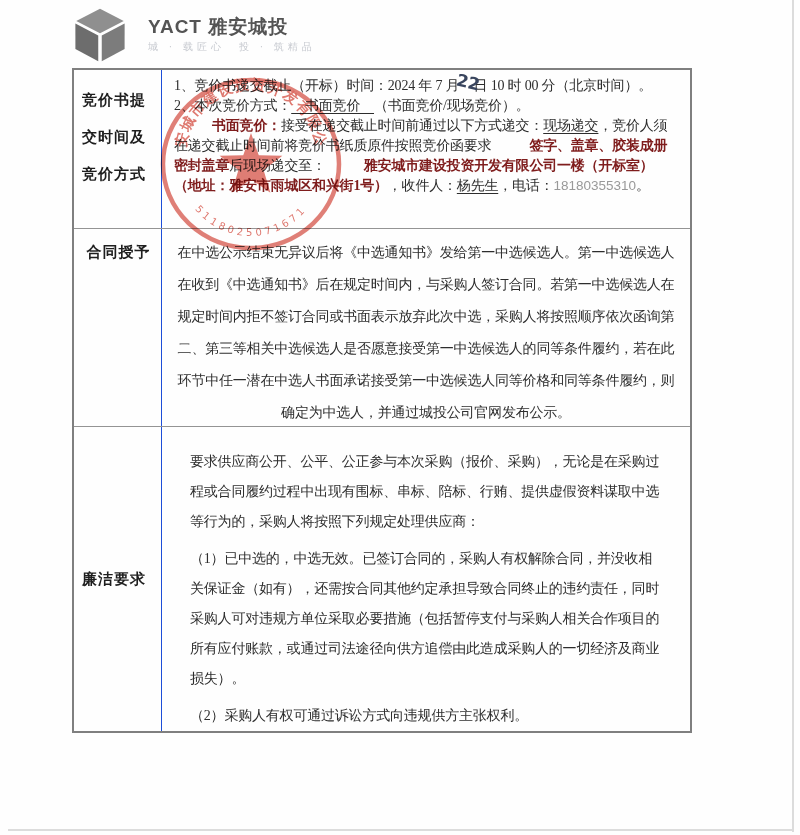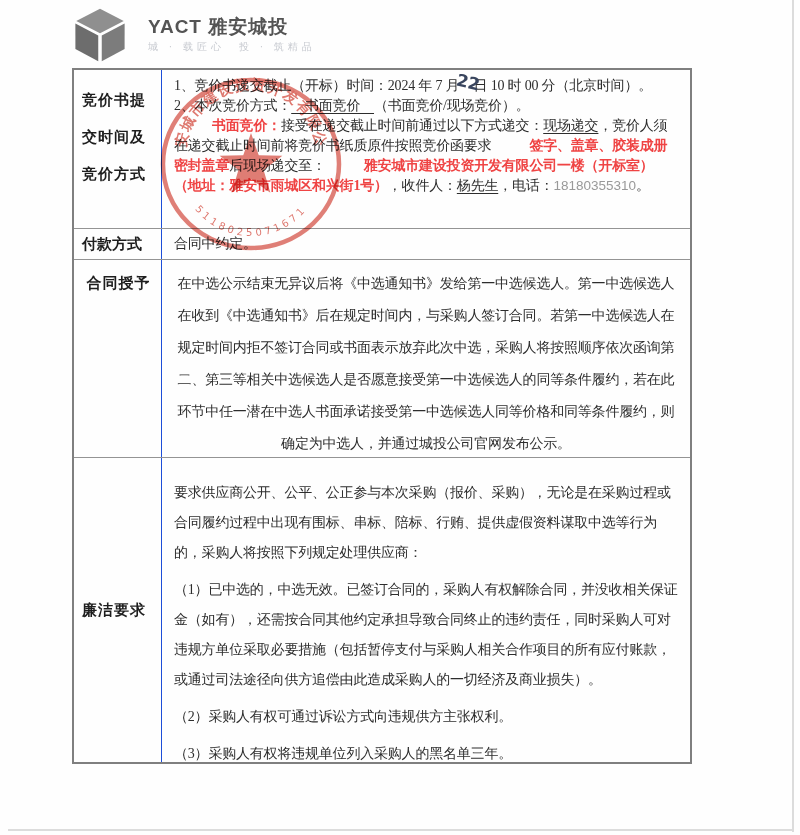--- a/index.html
+++ b/index.html
@@ -28,23 +28,23 @@
   .r1 .tcontent{padding:4px 10px 0 12px;line-height:20px;}
   .r2{height:30px;}
   .r2 .tlabel{display:flex;align-items:center;padding:0 6px 0 8px;}
   .r2 .tcontent{display:flex;align-items:center;padding:0 12px;}
   .r3{height:197px;text-align:center;}
   .r3 .tlabel{padding:14px 6px 0 8px;letter-spacing:1px;}
   .r3 .tcontent{padding:8px 12px 0;line-height:32px;}
   .r4{height:304px;}
   .r4 .tlabel{display:flex;align-items:center;padding:0 6px 0 8px;letter-spacing:1px;}
   .r4 .tcontent{padding:20px 12px 0;line-height:30px;}
-  .r4 .tcontent p{margin:0 0 7px;}
+  .r4 .tcontent p{margin:0 16px 7px;}
   
-  .s-b{font-weight:700;color:#ef4444;padding-left:38px;}
+  .s-b{font-weight:700;color:#7f1d1d;padding-left:38px;}
   .s-u{text-decoration:underline;text-underline-offset:3px;}
   .s-f{color:#999;font-family:"Liberation Sans","DejaVu Sans",sans-serif;font-size:13.5px;letter-spacing:0;margin-top:8px;}
   .s-h{display:inline-block;font-weight:700;color:#39455e;transform:rotate(13deg) translateY(-2px);
        font-size:17px;margin:0 -6px 0 -3px;font-family:"DejaVu Sans",sans-serif;}
   
   .seal{position:absolute;left:156px;top:74px;width:190px;height:180px;opacity:.82;mix-blend-mode:multiply;pointer-events:none;}
   
   .edge-r{position:absolute;left:792px;top:0;width:2px;height:832px;background:#dcdcdc;}
   .edge-b{position:absolute;left:8px;top:829px;width:786px;height:2px;background:#dcdcdc;}
 </style>
@@ -63,26 +63,20 @@
   </div>
 </div>
 
 <div class="doc-table">
   <div class="trow r1">
     <div class="tlabel">竞价书提交时间及竞价方式</div>
     <div class="tcontent">
         <p><span>1、竞价书递交截止（开标）时间：2024 年 7 月</span><span class="s-h">22</span><span>日 10 时 00 分（北京时间）。</span></p>
         <p><span>2、本次竞价方式：</span><span class="s-u">　书面竞价　</span><span>（书面竞价/现场竞价）。</span></p>
         <p><span class="s-b">书面竞价：</span><span>接受在递交截止时间前通过以下方式递交：</span><span class="s-u">现场递交</span><span>，竞价人须在递交截止时间前将竞价书纸质原件按照竞价函要求</span><span class="s-b">签字、盖章、胶装成册密封盖章</span><span>后现场递交至：</span><span class="s-b">雅安城市建设投资开发有限公司一楼（开标室）（地址：雅安市雨城区和兴街1号）</span><span>，收件人：</span><span class="s-u">杨先生</span><span>，电话：</span><span class="s-f">18180355310</span><span>。</span></p>
-      </div>
-  </div>
-  <div class="trow r2">
-    <div class="tlabel">付款方式</div>
-    <div class="tcontent">
-        <p><span>合同中约定。</span></p>
       </div>
   </div>
   <div class="trow r3">
     <div class="tlabel">合同授予</div>
     <div class="tcontent">
         <p><span>在中选公示结束无异议后将《中选通知书》发给第一中选候选人。第一中选候选人在收到《中选通知书》后在规定时间内，与采购人签订合同。若第一中选候选人在规定时间内拒不签订合同或书面表示放弃此次中选，采购人将按照顺序依次函询第二、第三等相关中选候选人是否愿意接受第一中选候选人的同等条件履约，若在此环节中任一潜在中选人书面承诺接受第一中选候选人同等价格和同等条件履约，则确定为中选人，并通过城投公司官网发布公示。</span></p>
       </div>
   </div>
   <div class="trow r4">
     <div class="tlabel">廉洁要求</div>

